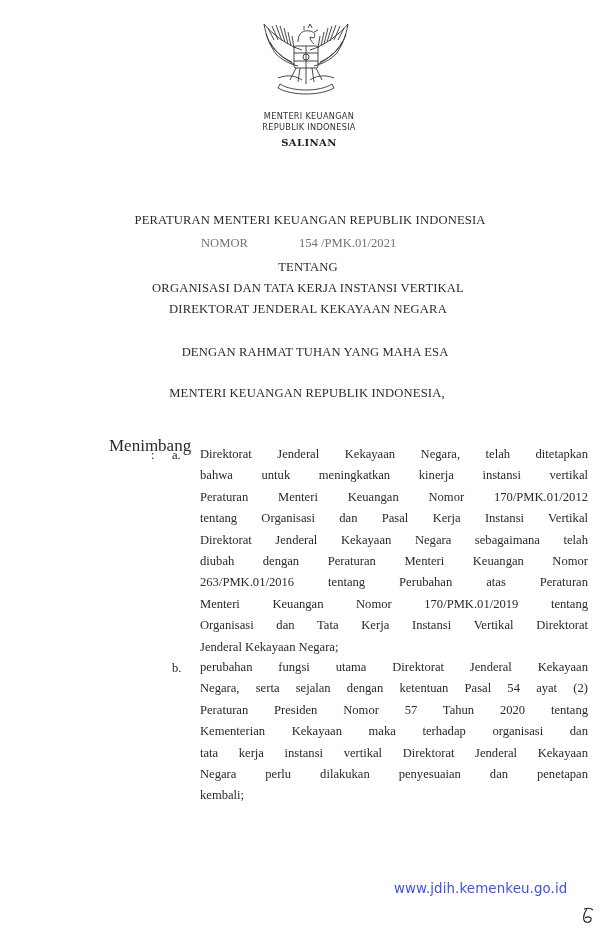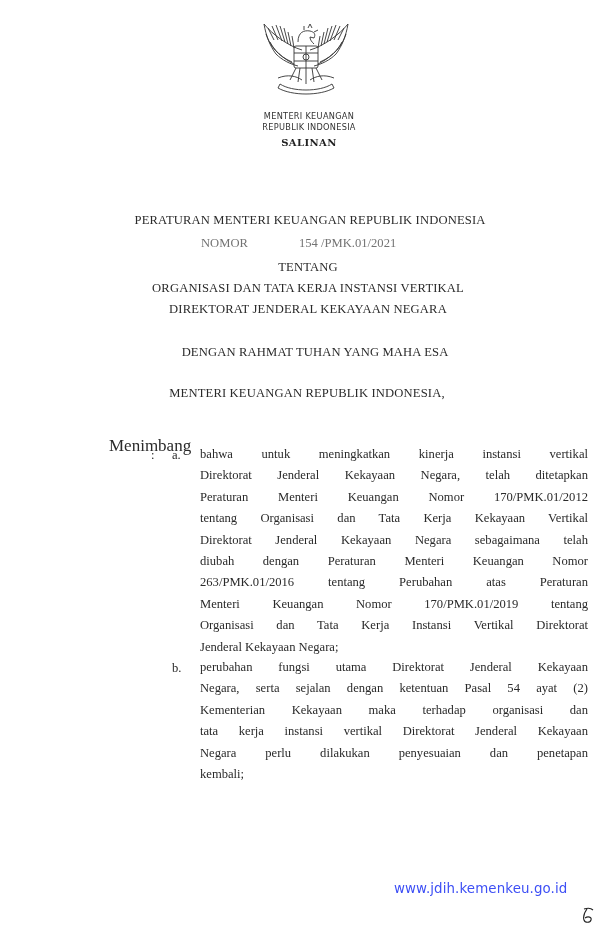--- a/index.html
+++ b/index.html
@@ -181,36 +181,37 @@
   <div class="title-line" style="top:302px; left:2px;">DIREKTORAT JENDERAL KEKAYAAN NEGARA</div>
 
   <div class="title-line" style="top:345px; left:9px;">DENGAN RAHMAT TUHAN YANG MAHA ESA</div>
   <div class="title-line" style="top:386px; left:1px;">MENTERI KEUANGAN REPUBLIK INDONESIA,</div>
 
   <div class="section-label">Menimbang</div>
   <div class="colon">:</div>
 
   <div class="item-marker" style="top:448px;">a.</div>
   <div class="para" style="top:444px;">
+    <span class="ln">Direktorat Jenderal Kekayaan Negara, telah ditetapkan</span>
     <span class="ln">bahwa untuk meningkatkan kinerja instansi vertikal</span>
-    <span class="ln">Direktorat Jenderal Kekayaan Negara, telah ditetapkan</span>
     <span class="ln">Peraturan Menteri Keuangan Nomor 170/PMK.01/2012</span>
-    <span class="ln">tentang Organisasi dan Tata Kerja Kekayaan Vertikal</span>
+    <span class="ln">tentang Organisasi dan Pasal Kerja Instansi Vertikal</span>
     <span class="ln">Direktorat Jenderal Kekayaan Negara sebagaimana telah</span>
     <span class="ln">diubah dengan Peraturan Menteri Keuangan Nomor</span>
     <span class="ln">263/PMK.01/2016 tentang Perubahan atas Peraturan</span>
     <span class="ln">Menteri Keuangan Nomor 170/PMK.01/2019 tentang</span>
     <span class="ln">Organisasi dan Tata Kerja Instansi Vertikal Direktorat</span>
     <span class="ln last">Jenderal Kekayaan Negara;</span>
   </div>
 
   <div class="item-marker" style="top:661px;">b.</div>
   <div class="para" style="top:657px;">
     <span class="ln">perubahan fungsi utama Direktorat Jenderal Kekayaan</span>
     <span class="ln">Negara, serta sejalan dengan ketentuan Pasal 54 ayat (2)</span>
+    <span class="ln">Peraturan Presiden Nomor 57 Tahun 2020 tentang</span>
     <span class="ln">Kementerian Kekayaan maka terhadap organisasi dan</span>
     <span class="ln">tata kerja instansi vertikal Direktorat Jenderal Kekayaan</span>
     <span class="ln">Negara perlu dilakukan penyesuaian dan penetapan</span>
     <span class="ln last">kembali;</span>
   </div>
 
   <a class="footer-link">www.jdih.kemenkeu.go.id</a>
 
   <svg class="paraf" viewBox="0 0 14 18">
     <path d="M3 2 C6 1, 10 1, 12 3 M6 2 C3 6, 2 10, 3 13 C4 16, 9 16, 10 13 C11 10, 7 9, 4 11" fill="none" stroke="#222" stroke-width="1.1"></path>

